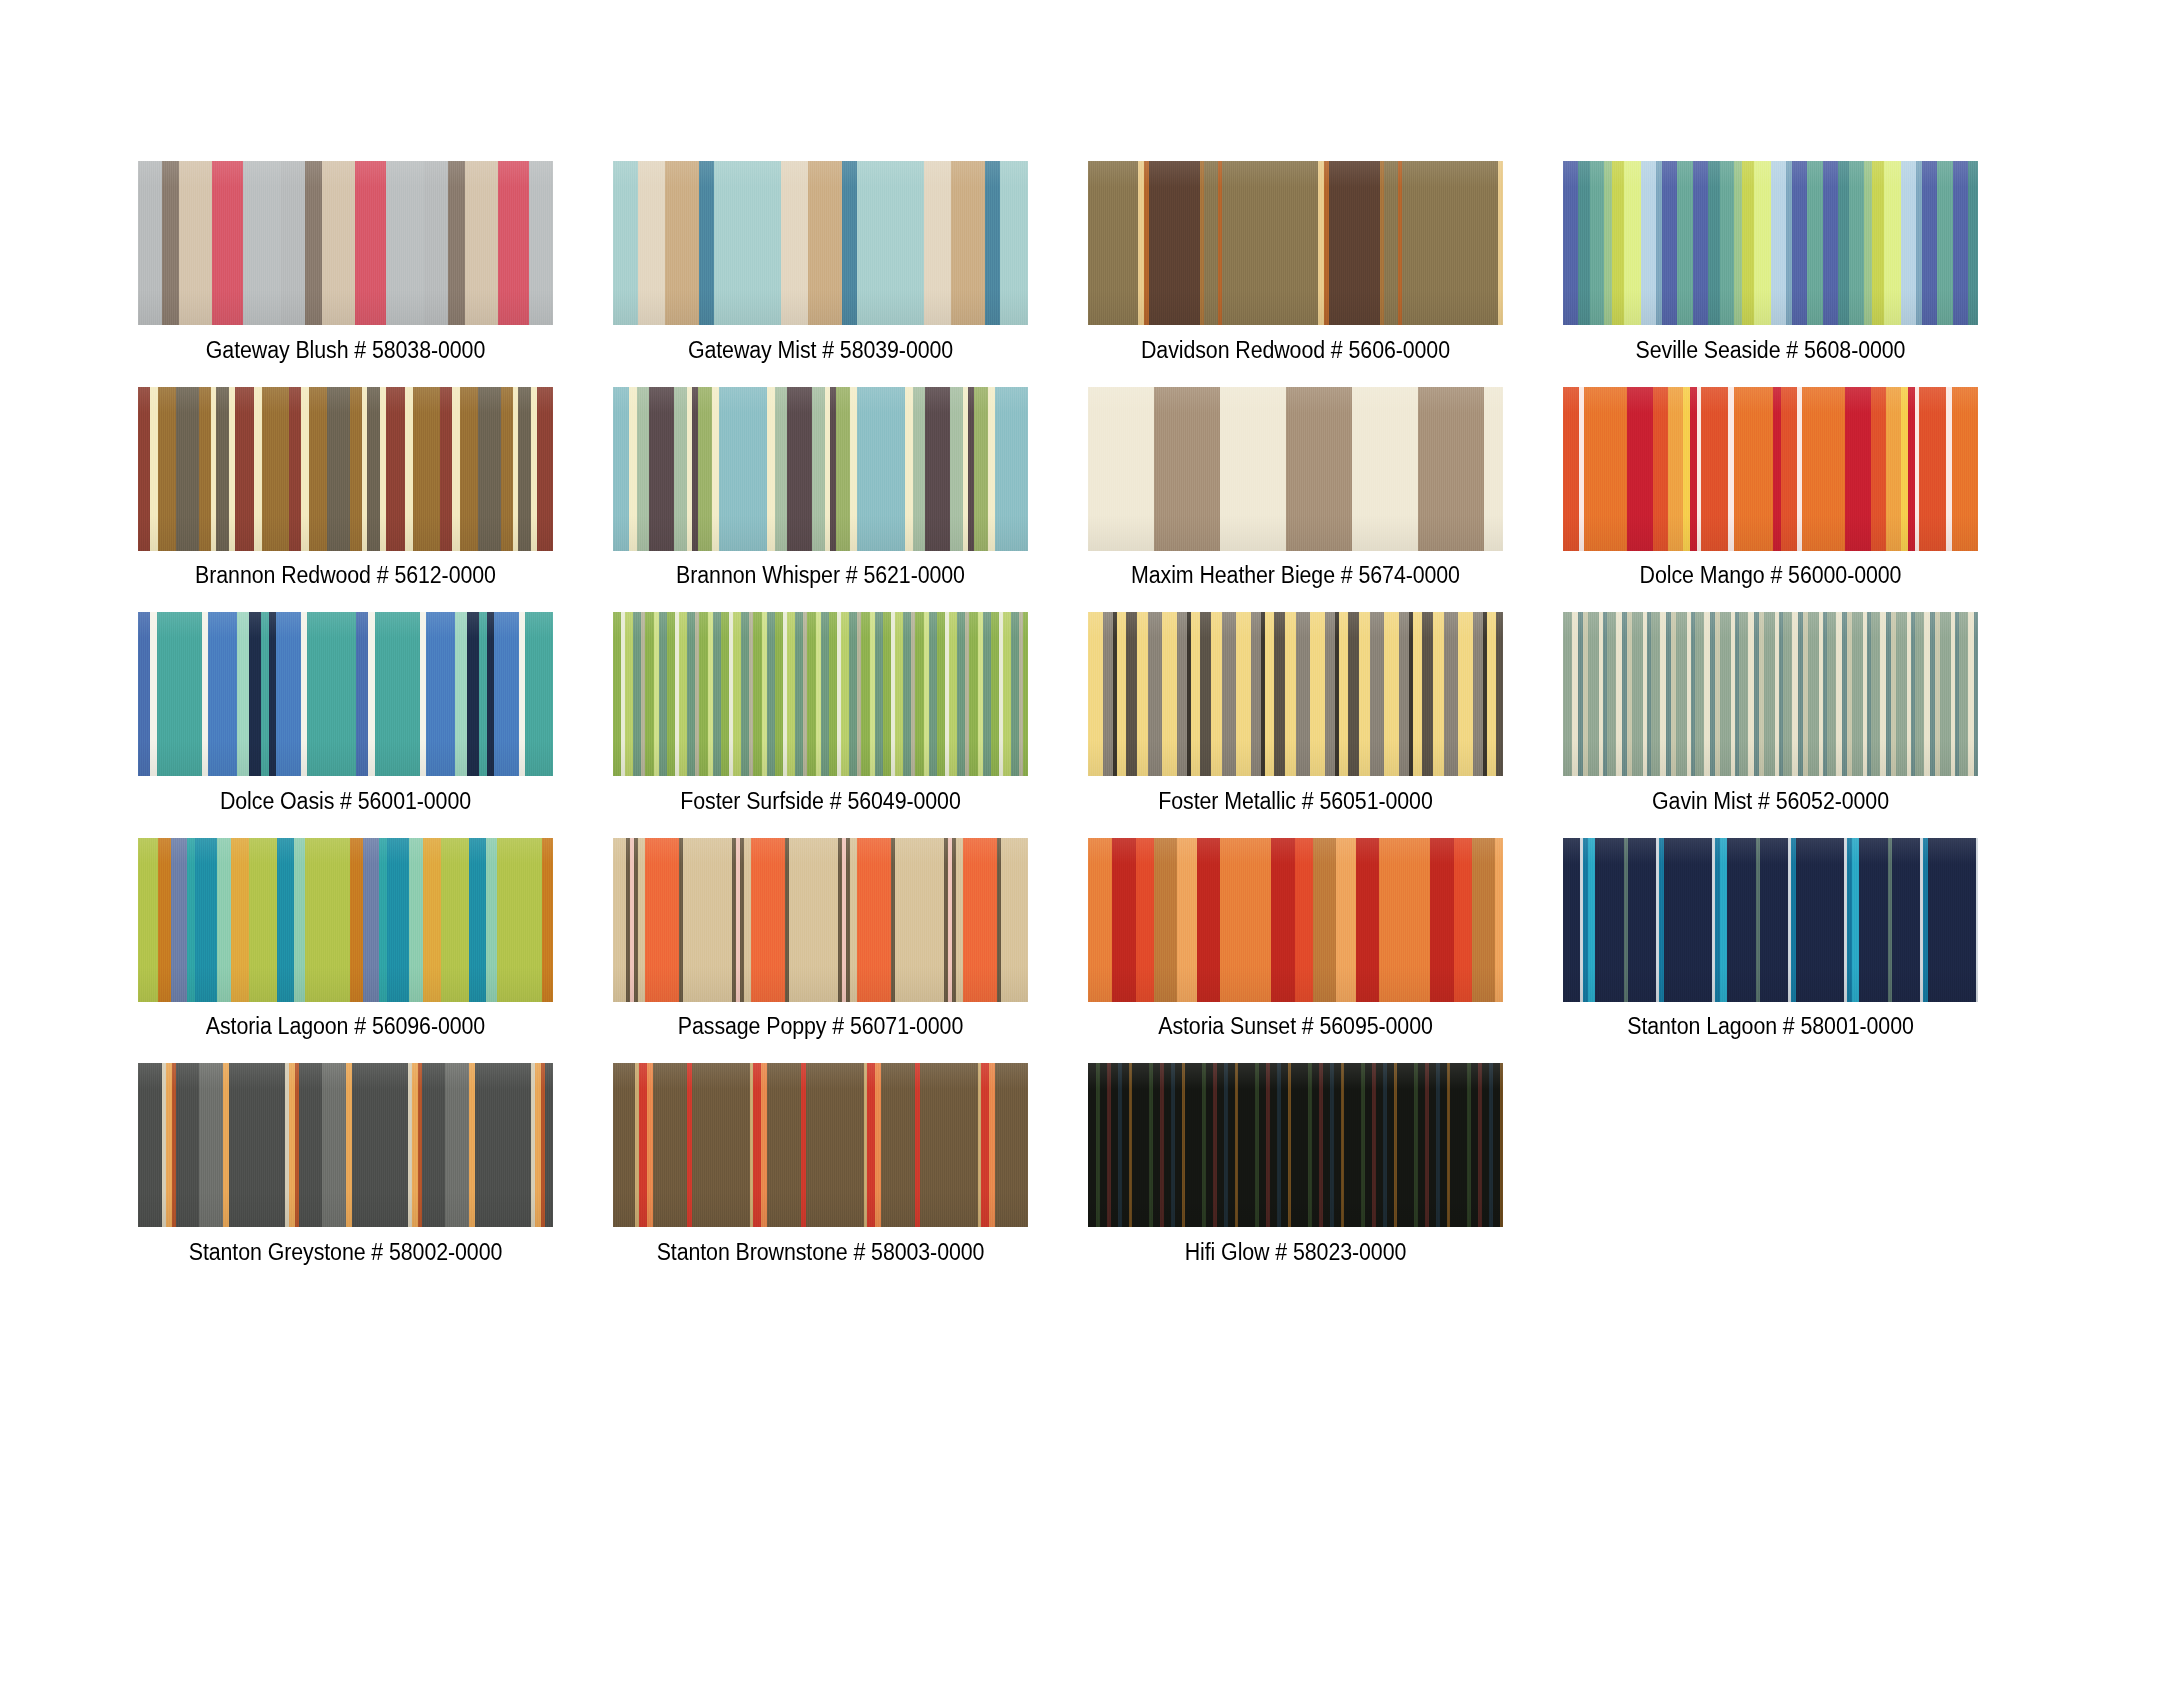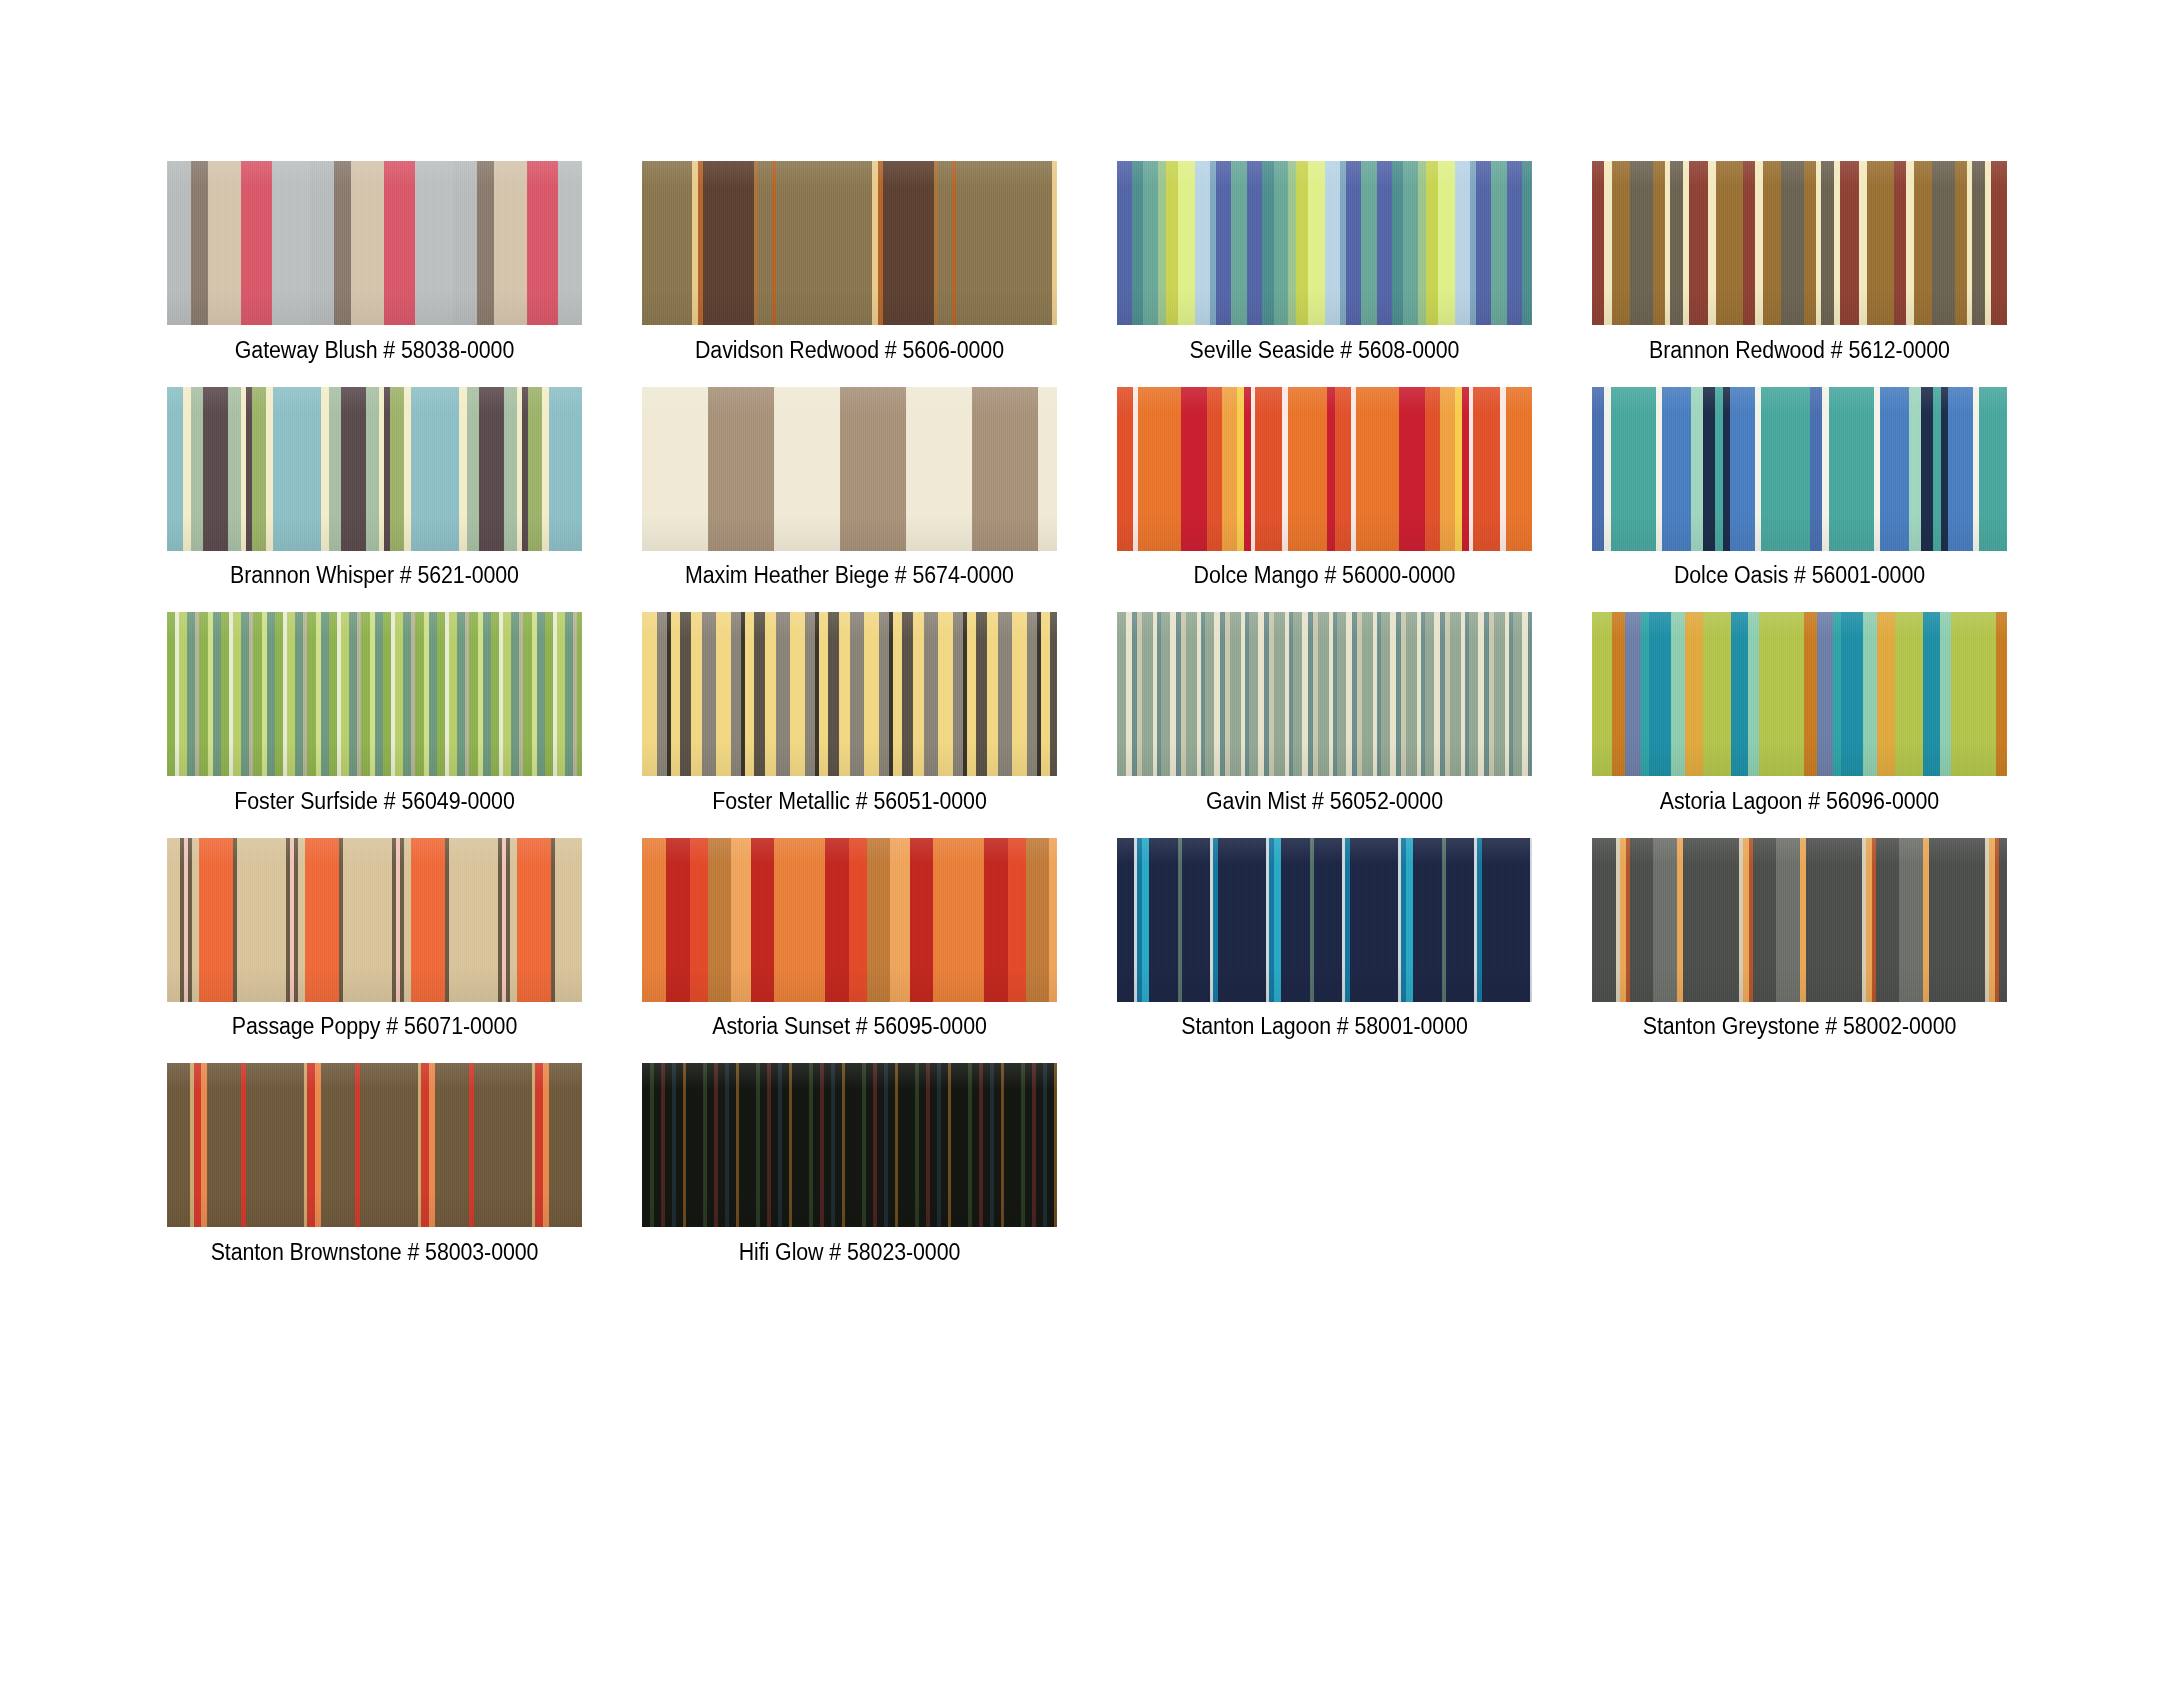--- a/index.html
+++ b/index.html
@@ -28,21 +28,20 @@
     top: 161px;
     width: 1905px;
     display: grid;
     grid-template-columns: repeat(4, 415px);
     column-gap: 60px;
     row-gap: 22px;
   }
 
   .cell {
     width: 415px;
-    margin-left: 29px;
   }
 
   .swatch {
     width: 415px;
     height: 164px;
     position: relative;
     overflow: hidden;
     background: #cccccc;
   }
   .swatch .weave {
@@ -88,20 +87,27 @@
 <div class="page">
   <div class="grid" id="grid">
       <div class="cell">
         <div class="swatch" style="background-image: repeating-linear-gradient(90deg, rgb(185, 188, 189) 0px, rgb(185, 188, 189) 24px, rgb(138, 123, 110) 24px, rgb(138, 123, 110) 41px, rgb(214, 197, 174) 41px, rgb(214, 197, 174) 74px, rgb(217, 89, 106) 74px, rgb(217, 89, 106) 105px, rgb(188, 192, 193) 105px, rgb(188, 192, 193) 143px); background-repeat: repeat;">
           <div class="weave"></div>
           <div class="vshade"></div>
         </div>
         <div class="label">Gateway Blush # 58038-0000</div>
       </div>
       <div class="cell">
+        <div class="swatch" style="background-image: repeating-linear-gradient(90deg, rgb(169, 208, 206) 0px, rgb(169, 208, 206) 25px, rgb(227, 215, 193) 25px, rgb(227, 215, 193) 52px, rgb(205, 175, 134) 52px, rgb(205, 175, 134) 86px, rgb(77, 135, 160) 86px, rgb(77, 135, 160) 101px, rgb(169, 208, 206) 101px, rgb(169, 208, 206) 143px); background-repeat: repeat;">
+          <div class="weave"></div>
+          <div class="vshade"></div>
+        </div>
+        <div class="label">Gateway Mist # 58039-0000</div>
+      </div>
+      <div class="cell">
         <div class="swatch" style="background-image: repeating-linear-gradient(90deg, rgb(138, 119, 80) 0px, rgb(138, 119, 80) 50px, rgb(233, 203, 140) 50px, rgb(233, 203, 140) 56px, rgb(180, 101, 44) 56px, rgb(180, 101, 44) 61px, rgb(94, 66, 51) 61px, rgb(94, 66, 51) 112px, rgb(168, 116, 59) 112px, rgb(168, 116, 59) 116px, rgb(138, 119, 80) 116px, rgb(138, 119, 80) 130px, rgb(180, 101, 44) 130px, rgb(180, 101, 44) 134px, rgb(138, 119, 80) 134px, rgb(138, 119, 80) 180px); background-repeat: repeat;">
           <div class="weave"></div>
           <div class="vshade"></div>
         </div>
         <div class="label">Davidson Redwood # 5606-0000</div>
       </div>
       <div class="cell">
         <div class="swatch" style="background-image: repeating-linear-gradient(90deg, rgb(85, 102, 168) 0px, rgb(85, 102, 168) 14.6px, rgb(79, 142, 143) 14.6px, rgb(79, 142, 143) 26.5px, rgb(106, 168, 154) 26.5px, rgb(106, 168, 154) 41px, rgb(157, 197, 142) 41px, rgb(157, 197, 142) 49px, rgb(201, 212, 83) 49px, rgb(201, 212, 83) 61px, rgb(223, 240, 138) 61px, rgb(223, 240, 138) 78px, rgb(185, 212, 229) 78px, rgb(185, 212, 229) 93px, rgb(127, 168, 192) 93px, rgb(127, 168, 192) 99px, rgb(85, 102, 168) 99px, rgb(85, 102, 168) 114px, rgb(106, 168, 154) 114px, rgb(106, 168, 154) 130px); background-repeat: repeat;">
           <div class="weave"></div>
           <div class="vshade"></div>

